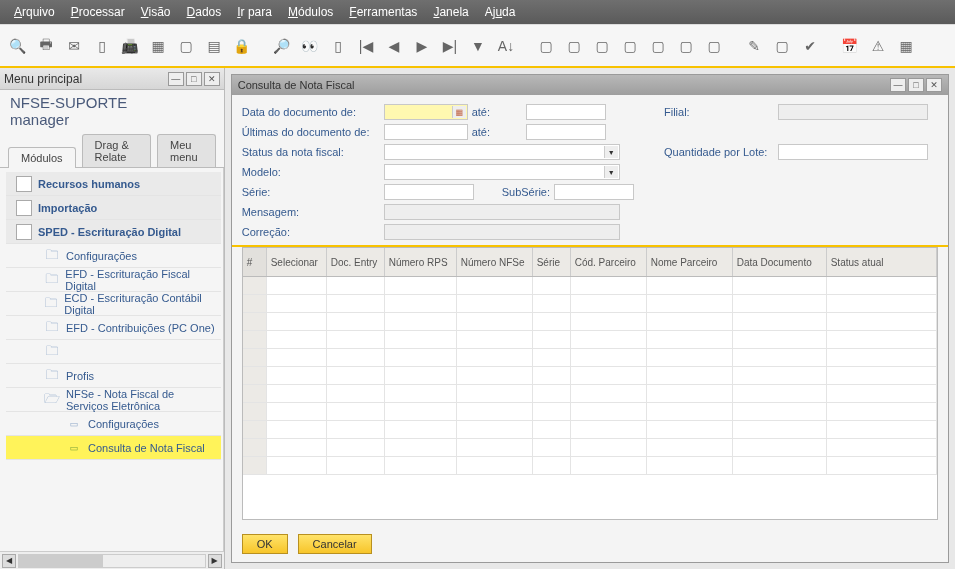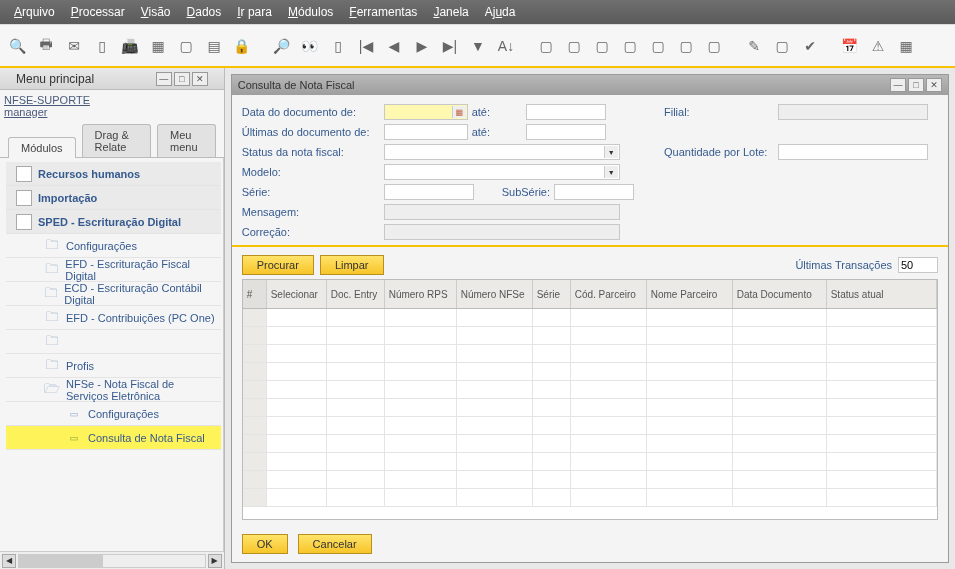--- a/index.html
+++ b/index.html
@@ -57,31 +57,31 @@
     background: #f5f5f5;
     border-right: 1px solid #bbb;
     display:flex;
     flex-direction:column;
   }
   .panel-titlebar {
     background: linear-gradient(#e9e9e9,#d6d6d6);
     border-bottom:1px solid #bbb;
     height:22px;
     display:flex;align-items:center;
-    padding:0 16px;
+    padding:0 4px;
     font-size:12px;
     color:#333;
     justify-content:space-between;
   }
   .win-icons { display:flex; gap:2px; }
   .win-icon {
     width:16px;height:14px;border:1px solid #999;background:#eee;
     display:flex;align-items:center;justify-content:center;font-size:9px;color:#555;
   }
-  .user-block { padding:4px 4px 6px; color:#4a5a7a; font-size:11px;text-decoration:underline; }
+  .user-block { padding:4px 10px 6px; color:#4a5a7a; font-size:15px; }
   .left-tabs {
     display:flex;
     gap:6px;
     padding:0 8px;
     border-bottom:1px solid #bbb;
     align-items:flex-end;
   }
   .left-tab {
     padding:4px 12px;
     background:#e2e2e2;
@@ -391,30 +391,20 @@
             <input class="inp" style="width: 150px; background: rgb(238, 238, 238);" disabled="">
           </div>
           <div style="height:18px"></div>
           <div class="form-row">
             <span class="form-label" style="width:110px">Quantidade por Lote:</span>
             <input class="inp" style="width: 150px;" value="">
           </div>
         </div>
       </div>
 
-      <div class="actions-row">
-        <div class="actions-left">
-          <button class="btn">Procurar</button>
-          <button class="btn">Limpar</button>
-        </div>
-        <div class="actions-right">
-          <span>Últimas Transações</span>
-          <input class="inp w40" value="50" style="">
-        </div>
-      </div>
 
       <div class="grid-wrap">
         <div class="grid">
           <div class="grid-head">
             <div class="gh sel">#</div>
             <div class="gh gcol-selec">Selecionar</div>
             <div class="gh gcol-doc">Doc. Entry</div>
             <div class="gh gcol-rps">Número RPS</div>
             <div class="gh gcol-nfse">Número NFSe</div>
             <div class="gh gcol-serie">Série</div>

